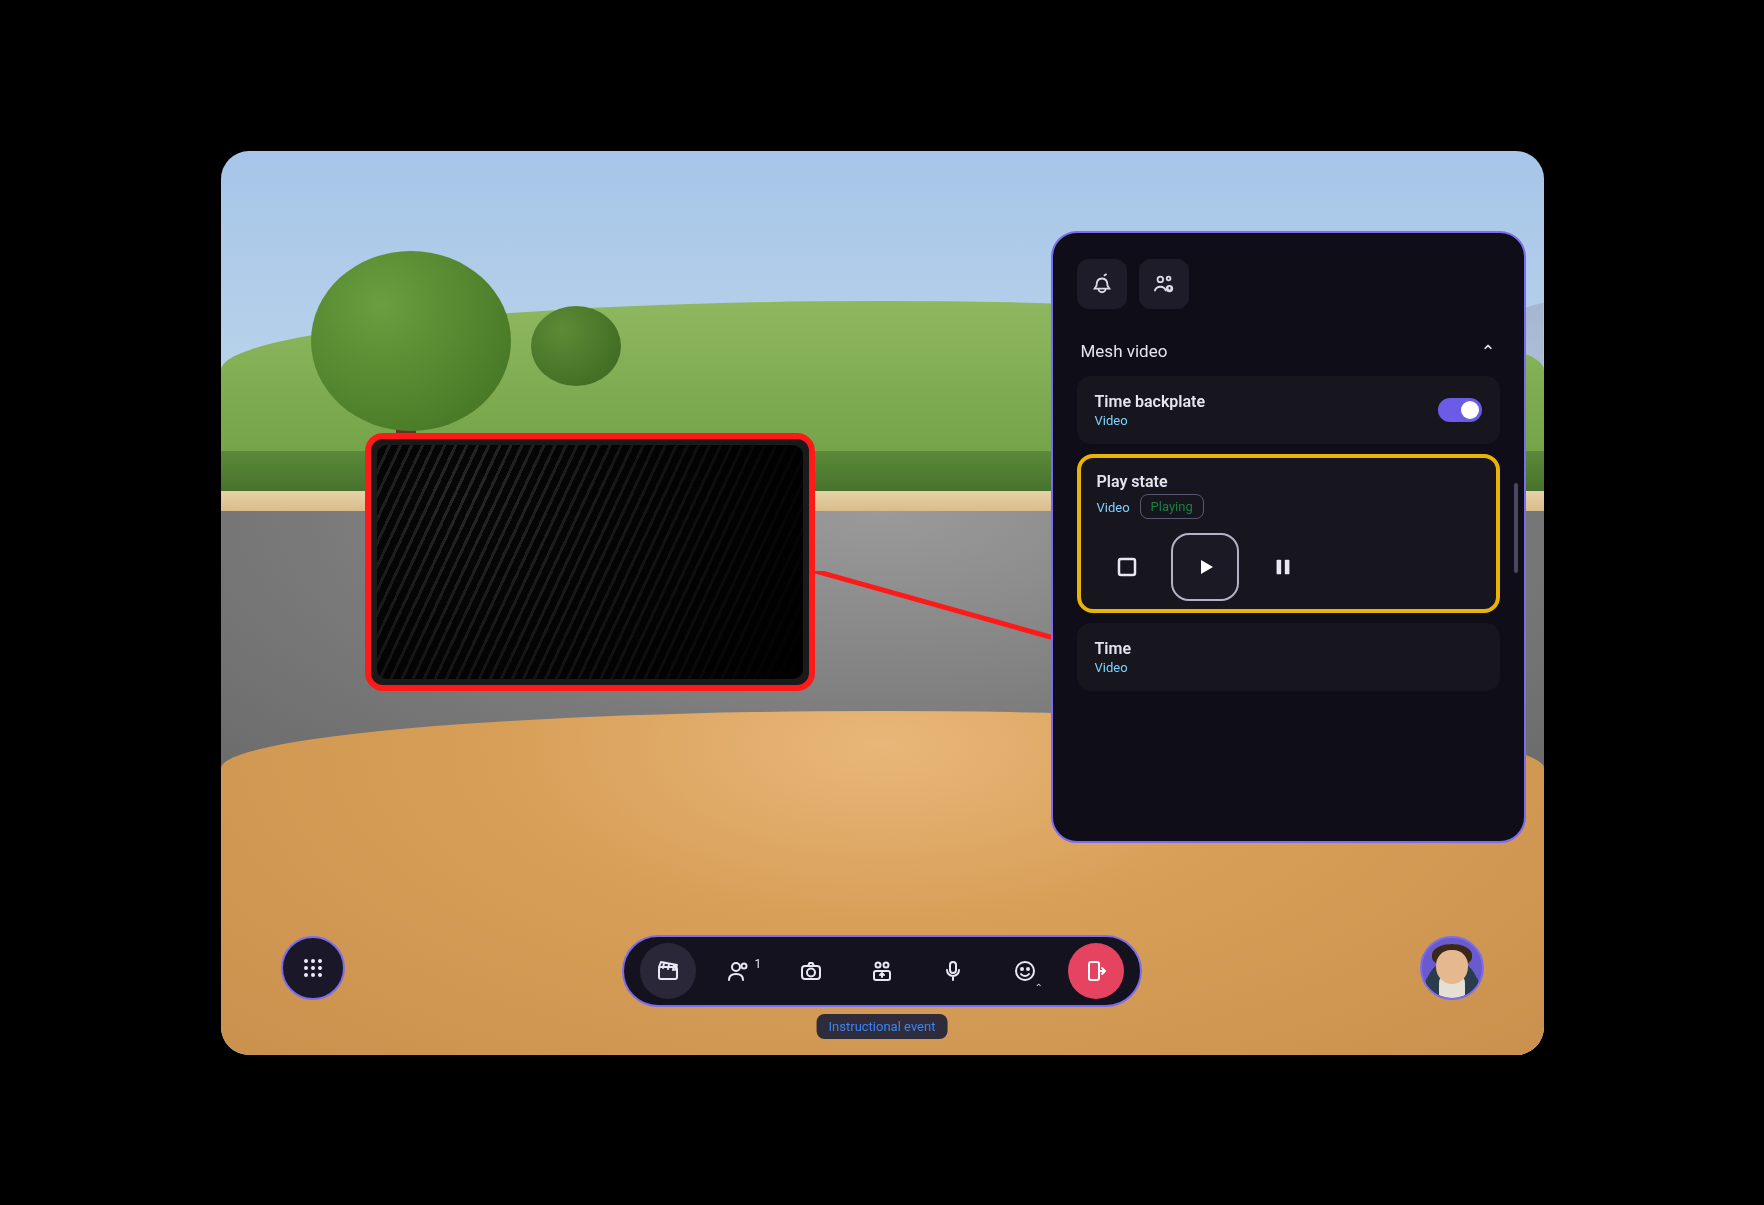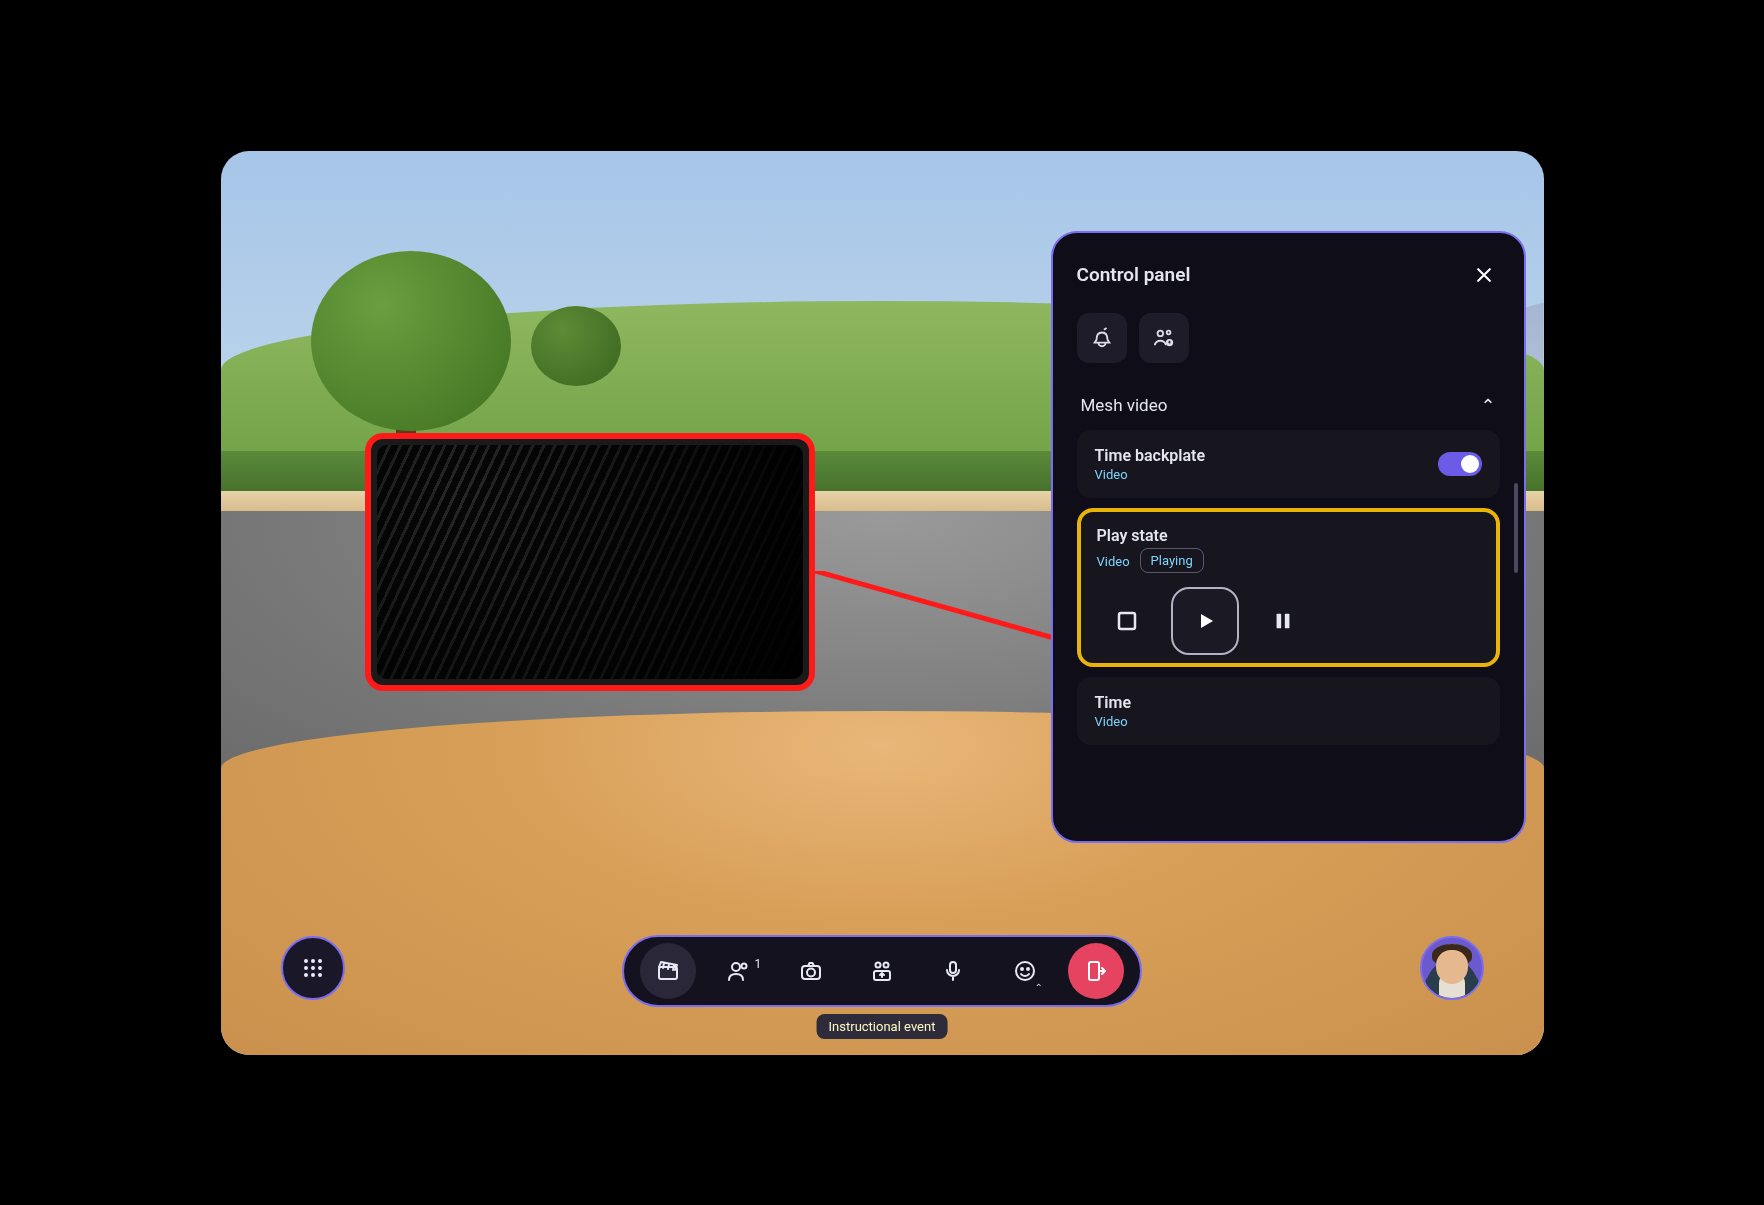--- a/index.html
+++ b/index.html
@@ -155,21 +155,21 @@
     border-radius: 16px;
     padding: 14px 16px 8px;
     margin-bottom: 10px;
     background: #17161f;
   }
   .play-top { display:flex; flex-direction: column; gap: 3px; margin-bottom: 14px;}
   .sub-row { display:flex; align-items:center; gap: 10px; }
   .badge {
     display:inline-block;
     border: 1px solid #5a5770; border-radius: 8px;
-    padding: 4px 10px; font-size: 13px; color:#7dd3fc;
+    padding: 4px 10px; font-size: 13px; color:#15803d;
   }
   .play-controls { display:flex; align-items:center; gap: 20px; padding-left: 6px; }
   .ctrl {
     width: 48px; height: 48px; display:flex; align-items:center; justify-content:center;
     cursor: pointer; color: #e8e8f2;
   }
   .ctrl-stop svg rect { stroke: #e8e8f2; stroke-width: 2.5; fill: none; }
   .ctrl-play {
     width: 68px; height: 68px; border-radius: 18px;
     border: 2px solid #b4b2c4;
@@ -240,21 +240,21 @@
   }
   .tbtn.active { background: #2a2838; }
   .tbtn.leave { background: #e54360; }
   .tbtn svg { width: 24px; height: 24px; stroke: currentColor; fill: none; stroke-width: 2; stroke-linecap: round; stroke-linejoin: round;}
   .tbtn.leave svg { stroke: #fff; }
   .count-badge { position:absolute; right:6px; top:14px; font-size:12px; color:#e8e8f4; }
   .mini-chev { position:absolute; right:10px; bottom:6px; font-size:10px; color:#cfcde0; }
   .tooltip {
     position: absolute;
     left: 50%; bottom: 16px; transform: translateX(-50%);
-    background: #2e2c3a; color: #fef9c3;
+    background: #2e2c3a; color: #3b82f6;
     padding: 5px 12px; border-radius: 8px;
     font-size: 13px;
     white-space: nowrap;
   }
 </style>
 </head>
 <body>
 
 <div class="viewport">
 
@@ -273,28 +273,20 @@
 
   <div class="video-screen">
     <div class="video-inner"></div>
   </div>
 
   <svg class="connector" viewBox="0 0 250 80">
     <line x1="0" y1="0" x2="250" y2="70"></line>
   </svg>
 
   <div class="panel">
-    <div class="panel-head">
-      <div class="panel-title">Control panel</div>
-      <div class="close-btn">
-        <svg viewBox="0 0 24 24" width="20" height="20">
-            <path d="M5 5 L19 19 M19 5 L5 19" stroke="#fff" stroke-width="2.5" fill="none" stroke-linecap="round"></path>
-          </svg>
-      </div>
-    </div>
 
     <div class="panel-icons">
       <div class="picon">
         <svg viewBox="0 0 24 24">
             <path d="M8 17 a4 4 0 0 0 8 0 M18 14 c0-5-2-8-6-8s-6 3-6 8 l-2 3 h16 z M14 3 l3-2"></path>
           </svg>
       </div>
       <div class="picon">
         <svg viewBox="0 0 24 24">
             <circle cx="8" cy="7" r="3"></circle>

